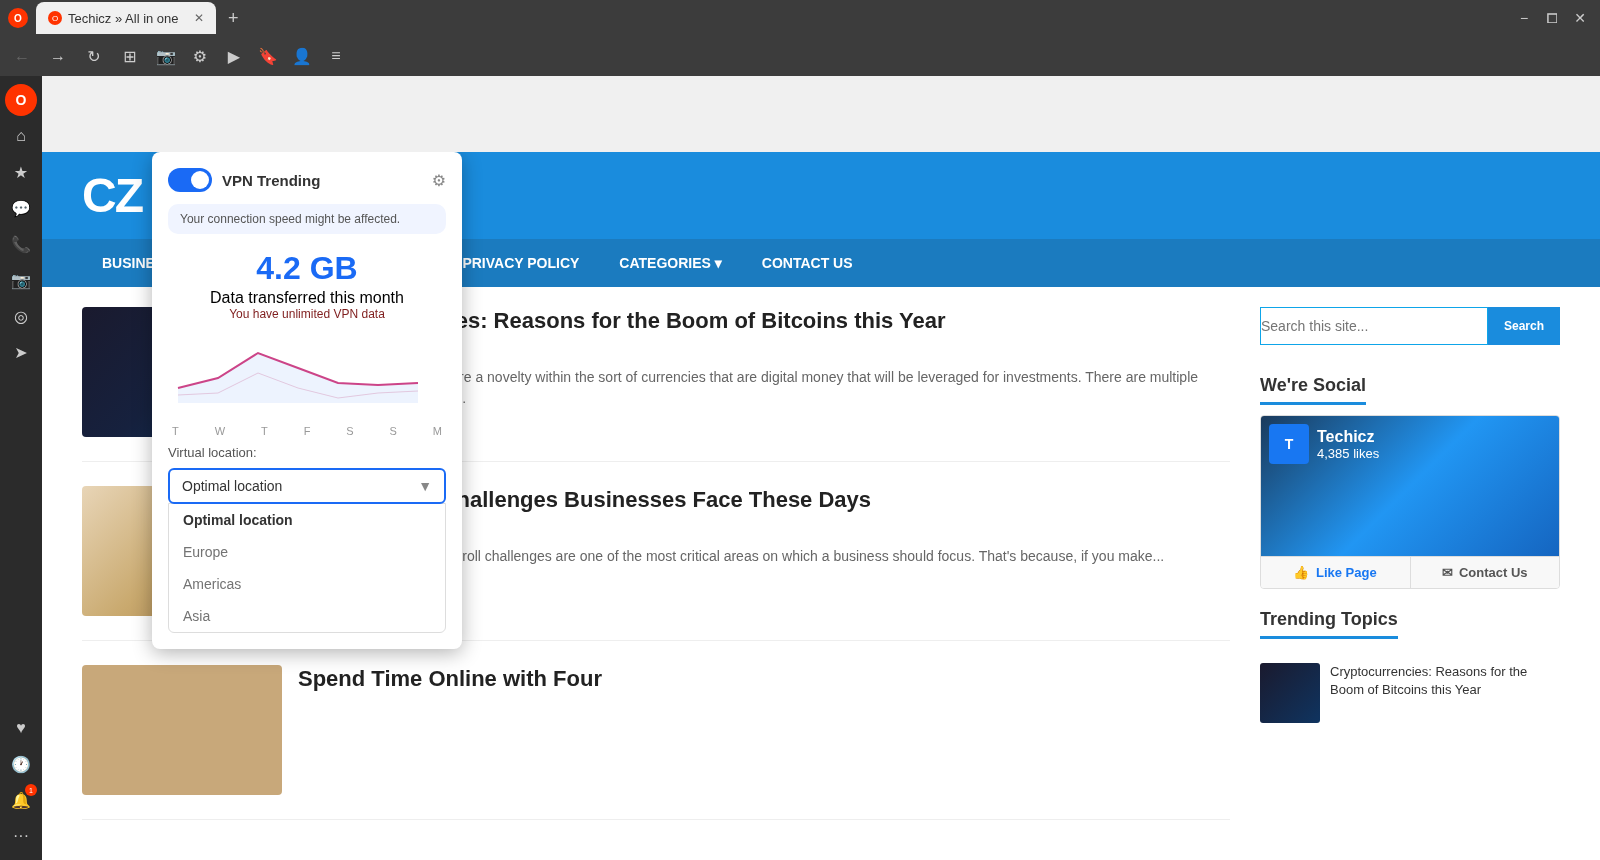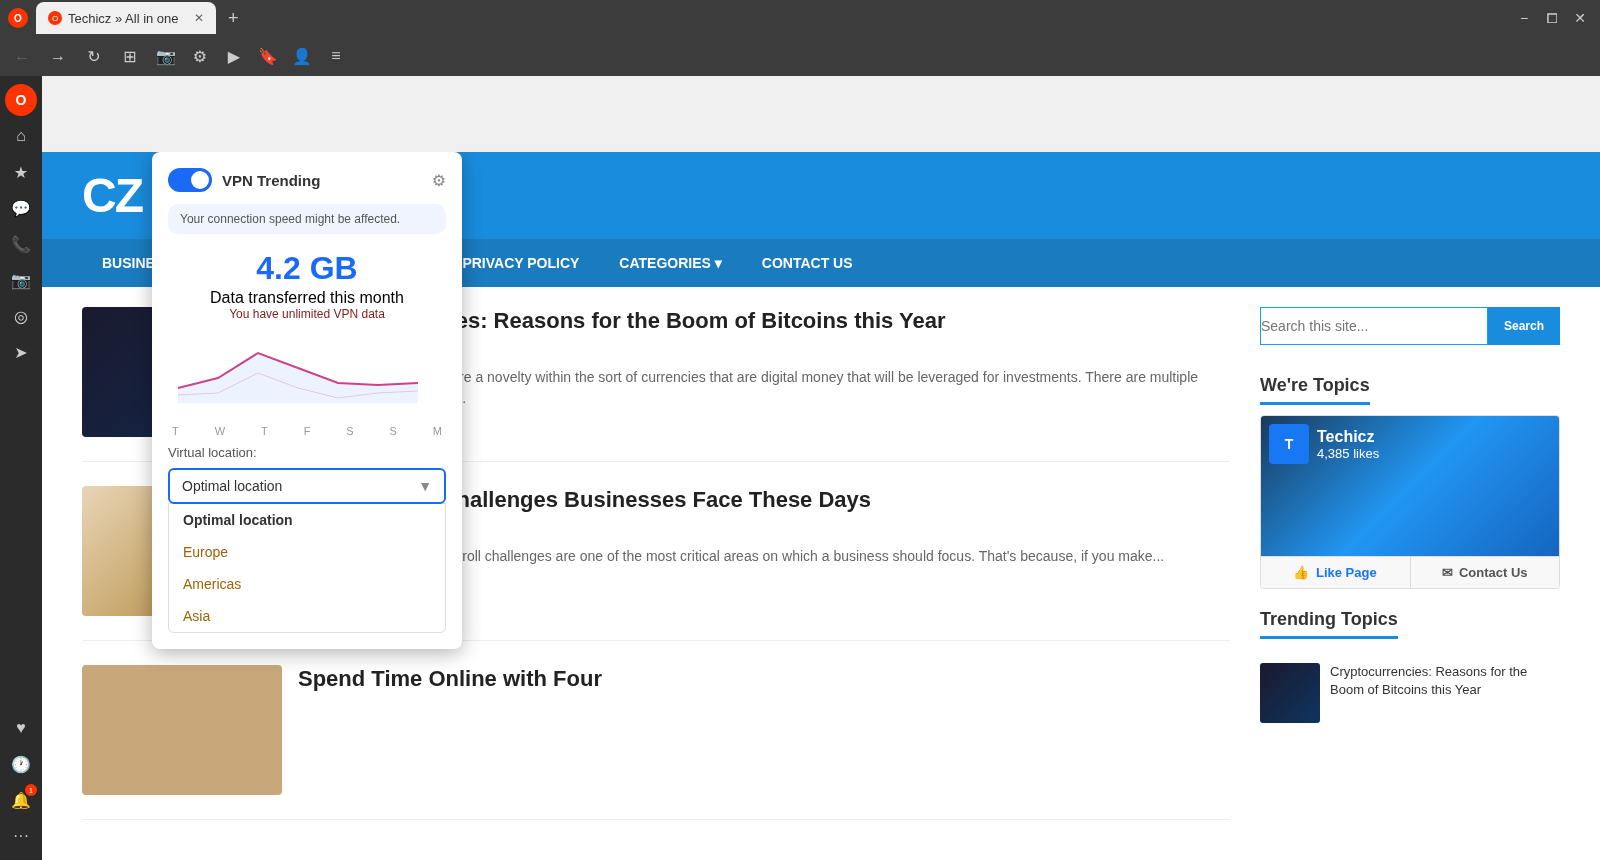--- a/index.html
+++ b/index.html
@@ -260,21 +260,21 @@
     
     .location-dropdown {
       border: 1px solid #ddd;
       border-radius: 0 0 6px 6px;
       background: white;
       margin-top: -1px;
     }
     .location-option {
       padding: 8px 14px;
       font-size: 14px;
-      color: #a16207;
+      color: #737373;
       cursor: pointer;
     }
     .location-option.selected { font-weight: 600; color: #333; }
 
     
     .website {
       height: 100%;
       overflow-y: auto;
       background: white;
     }
@@ -619,21 +619,21 @@
       </div>
 
       <div class="sidebar-area">
 
         <div class="search-box">
           <input class="search-input" type="text" placeholder="Search this site..." style="">
           <button class="search-btn">Search</button>
         </div>
 
         <div>
-          <div class="sidebar-section-title">We're Topics</div>
+          <div class="sidebar-section-title">We're Social</div>
           <div class="social-widget">
             <div class="social-widget-img">
               <div class="fb-logo-area">
                 <div class="fb-logo">T</div>
                 <div class="fb-info">
                   <div class="fb-name">Techicz</div>
                   <div class="fb-likes">4,385 likes</div>
                 </div>
               </div>
             </div>

